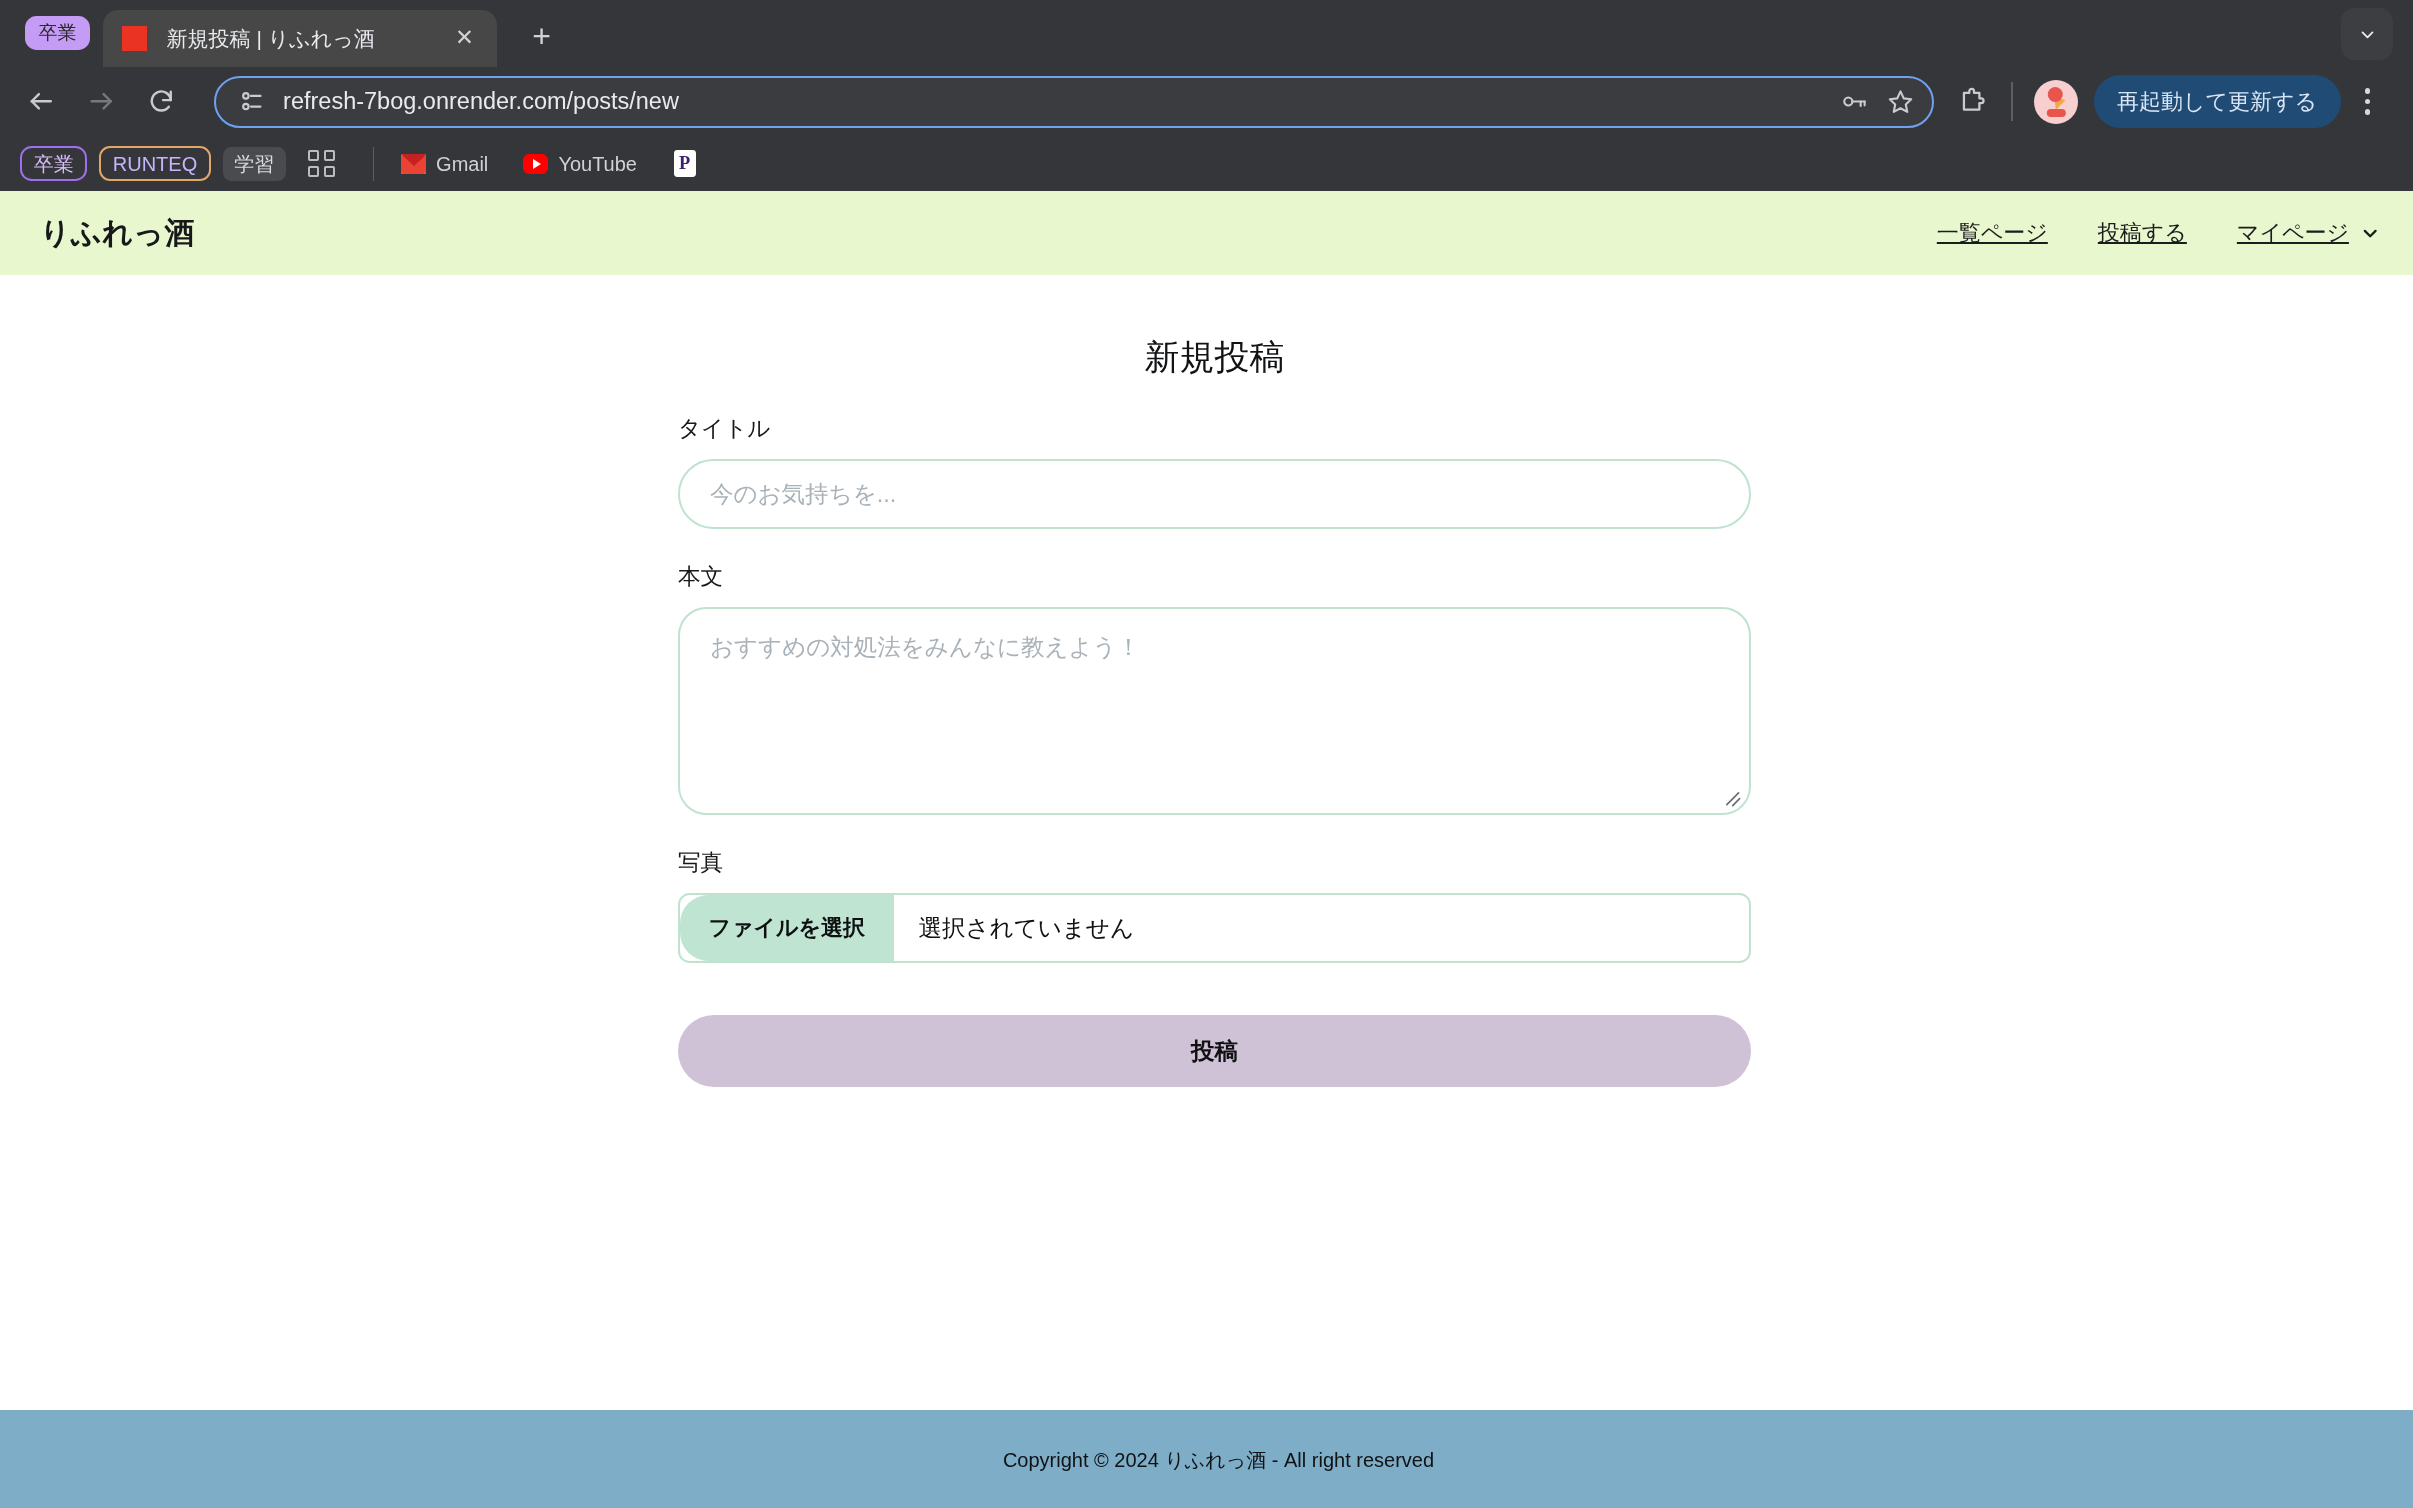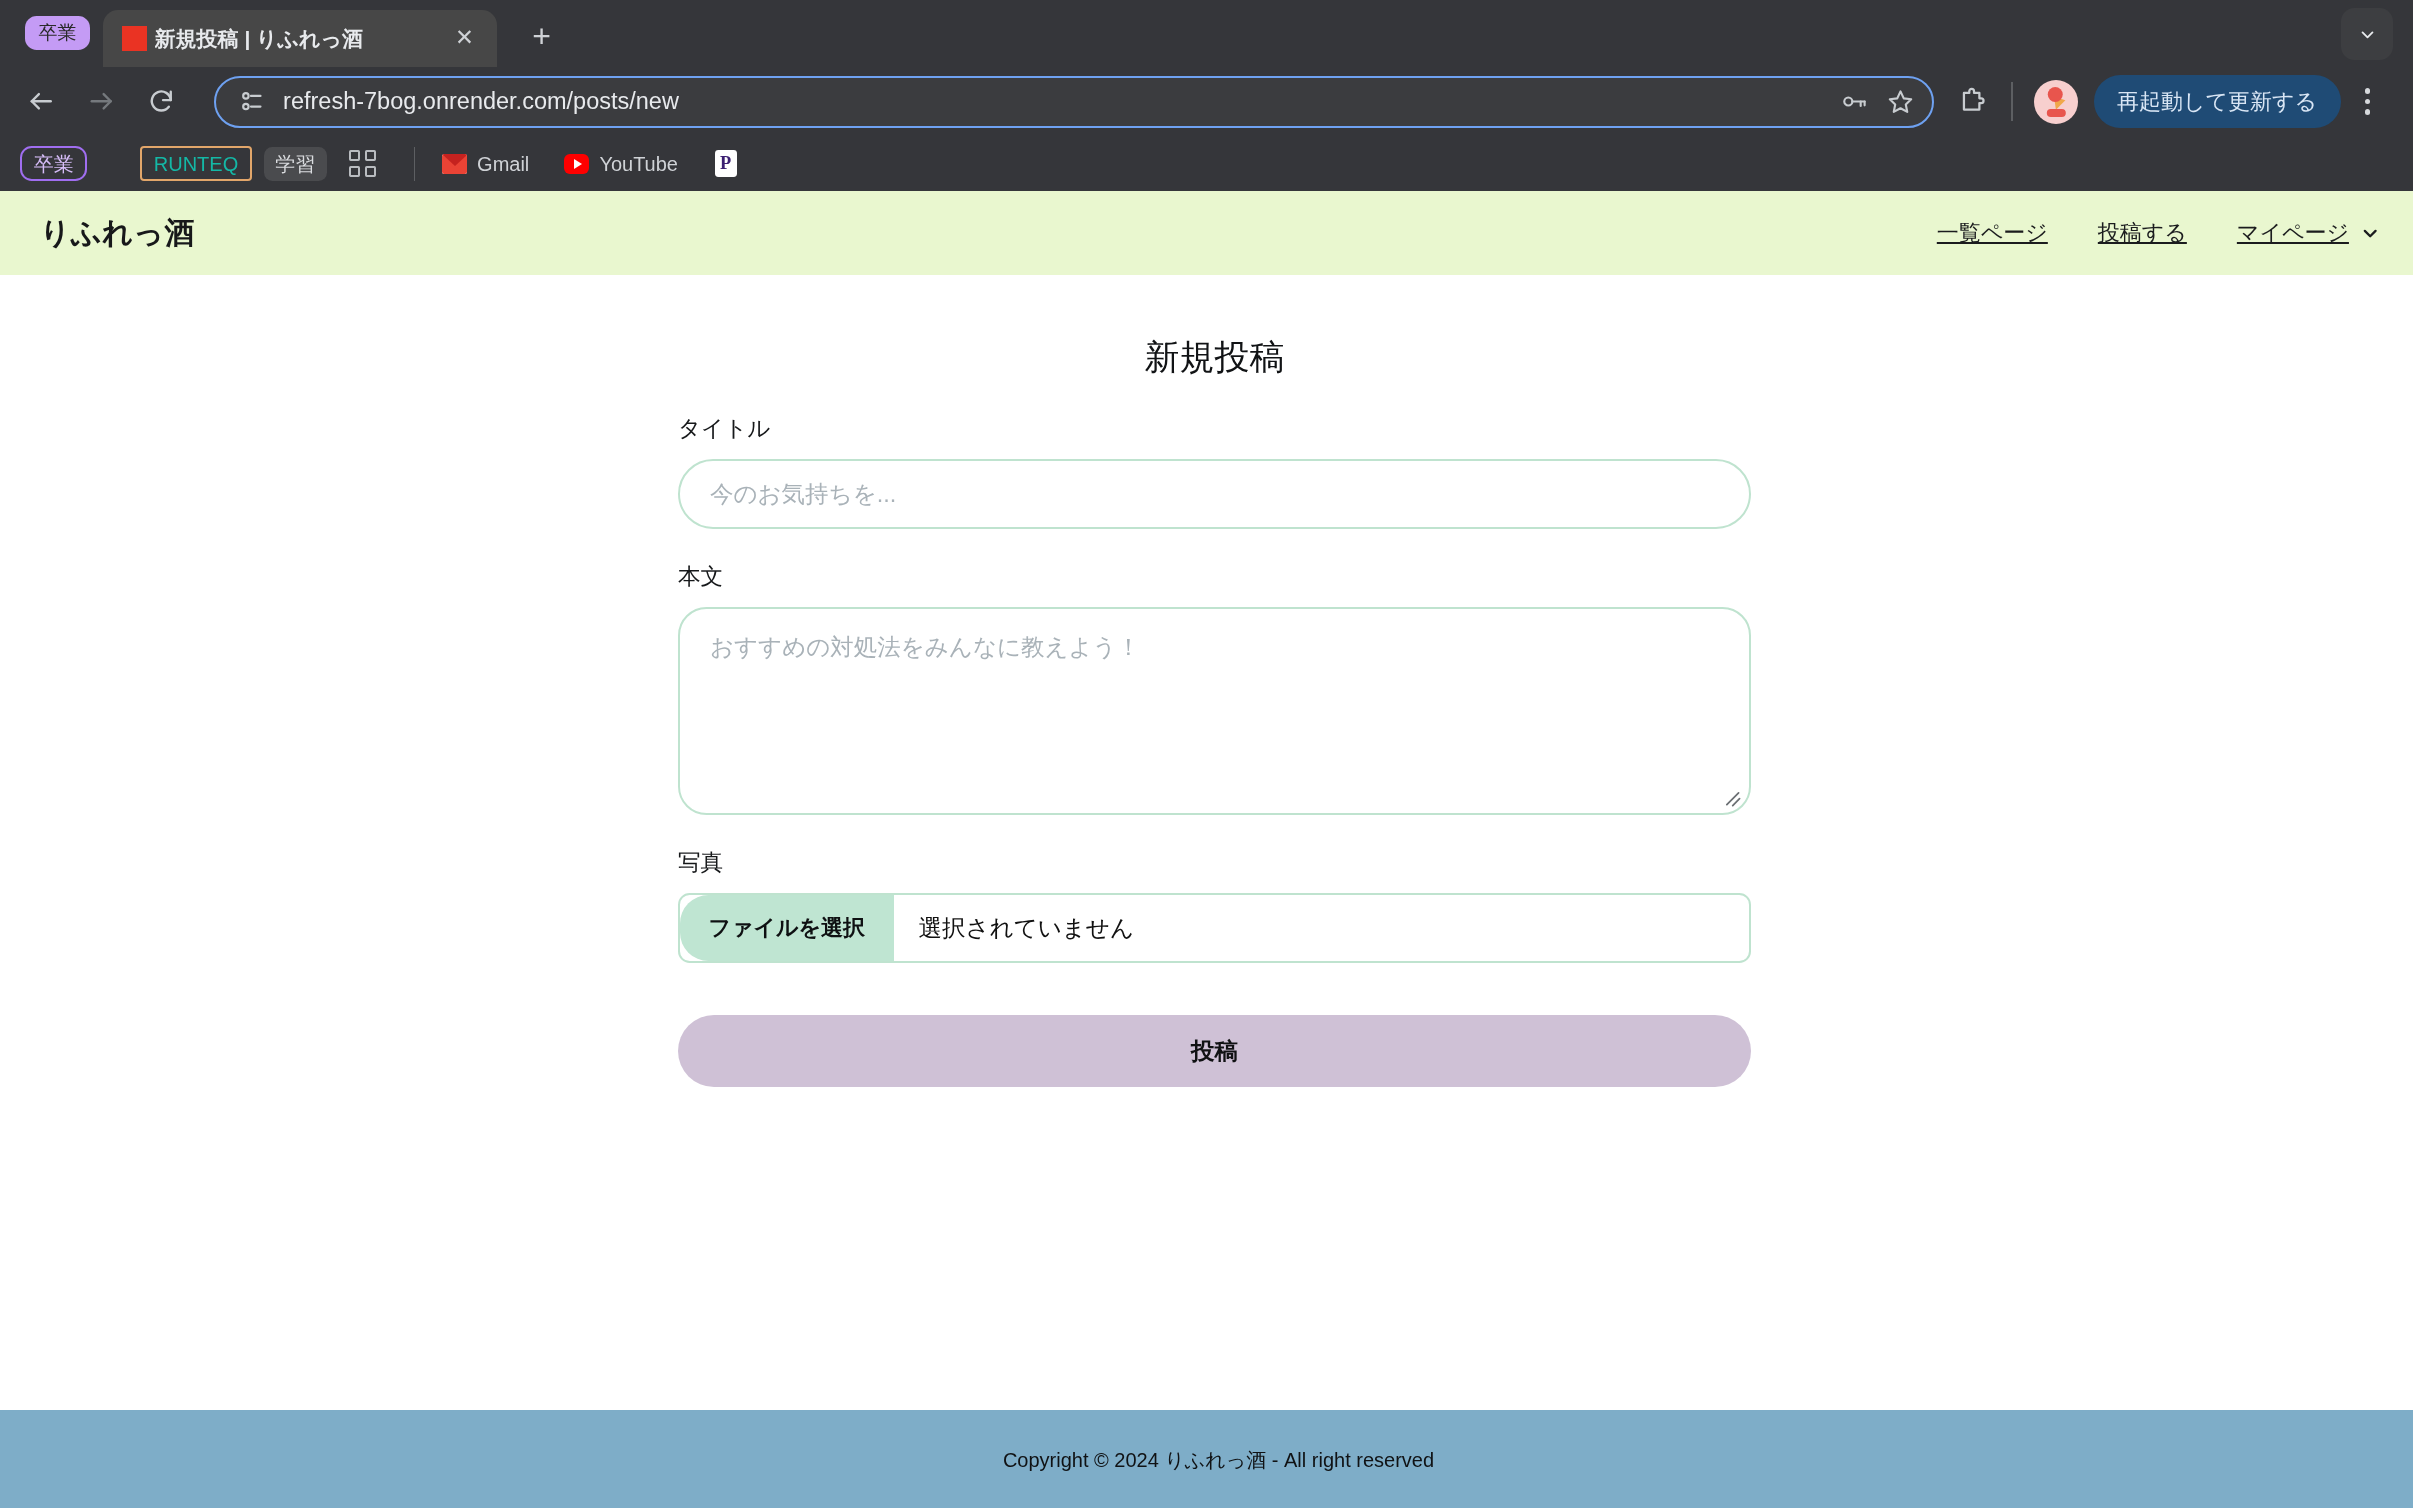--- a/index.html
+++ b/index.html
@@ -37,22 +37,21 @@
     white-space: nowrap;
   }
   .tab {
     height: 57px;
     min-width: 394px;
     background: #474747;
     border-radius: 15px 15px 0 0;
     display: flex;
     align-items: center;
     padding: 0 18.4px;
-    gap: 8px;
-    font-weight: bold;
+    gap: 20px;
   }
   .tab-favicon {
     width: 25px; height: 25px;
     background: #ea3323;
     flex: 0 0 auto;
   }
   .tab-title {
     color: #e8eaed;
     font-size: 21px;
     white-space: nowrap;
@@ -161,21 +160,21 @@
     display: flex; align-items: center; gap: 10px;
     padding: 5px 11.7px;
     margin-right: 11.7px;
     color: #cfd2d6;
     font-size: 20px;
     white-space: nowrap;
     border-radius: 8.4px;
     line-height: 1.2;
   }
   .bm.outline-purple { border: 2.5px solid #a06ef0; color: #d6bdf8; border-radius: 11.7px; padding: 3.4px 11.7px; }
-  .bm.outline-orange { border: 2.5px solid #e2a66a; color: #14b8a6; border-radius: 4px; padding: 3.4px 11.7px; margin-left: 41px; }
+  .bm.outline-orange { border: 2.5px solid #e2a66a; color: #c4b5fd; border-radius: 11px; padding: 3.4px 11.7px; }
   .bm.folder-dark { background: #4a4b4e; color: #dadcdf; border-radius: 8.4px; padding: 5px 11.7px; }
   .bm-sep { width: 1.7px; height: 34px; background: #5d5f62; margin: 0 15px; }
   .bm-ico { width: 25px; height: 25px; flex: 0 0 auto; display: flex; align-items: center; justify-content: center; }
   .grid-ico { width: 27px; height: 27px; display: grid; grid-template-columns: 11px 11px; grid-template-rows: 11px 11px; gap: 5px; }
   .grid-ico span { border: 2.1px solid #b9bcc0; border-radius: 1.7px; display: block; }
   .gmail-ico { width: 27px; height: 20px; background: #fff; border-radius: 2.5px; position: relative; overflow: hidden; }
   .gmail-ico::before { content: ""; position: absolute; inset: 0; border-left: 13.4px solid #ea4335; border-right: 13.4px solid #ea4335; border-top: 0; box-sizing: border-box; }
   .gmail-ico::after { content: ""; position: absolute; left: 0; top: 0; width: 0; height: 0; border-left: 13.4px solid transparent; border-right: 13.4px solid transparent; border-top: 12.6px solid #c5221f; }
   .yt-ico { width: 28.5px; height: 20px; background: #ff0000; border-radius: 5.9px; display: flex; align-items: center; justify-content: center; }
   .yt-ico::after { content: ""; width: 0; height: 0; border-left: 8.4px solid #fff; border-top: 5px solid transparent; border-bottom: 5px solid transparent; margin-left: 2.5px; }

